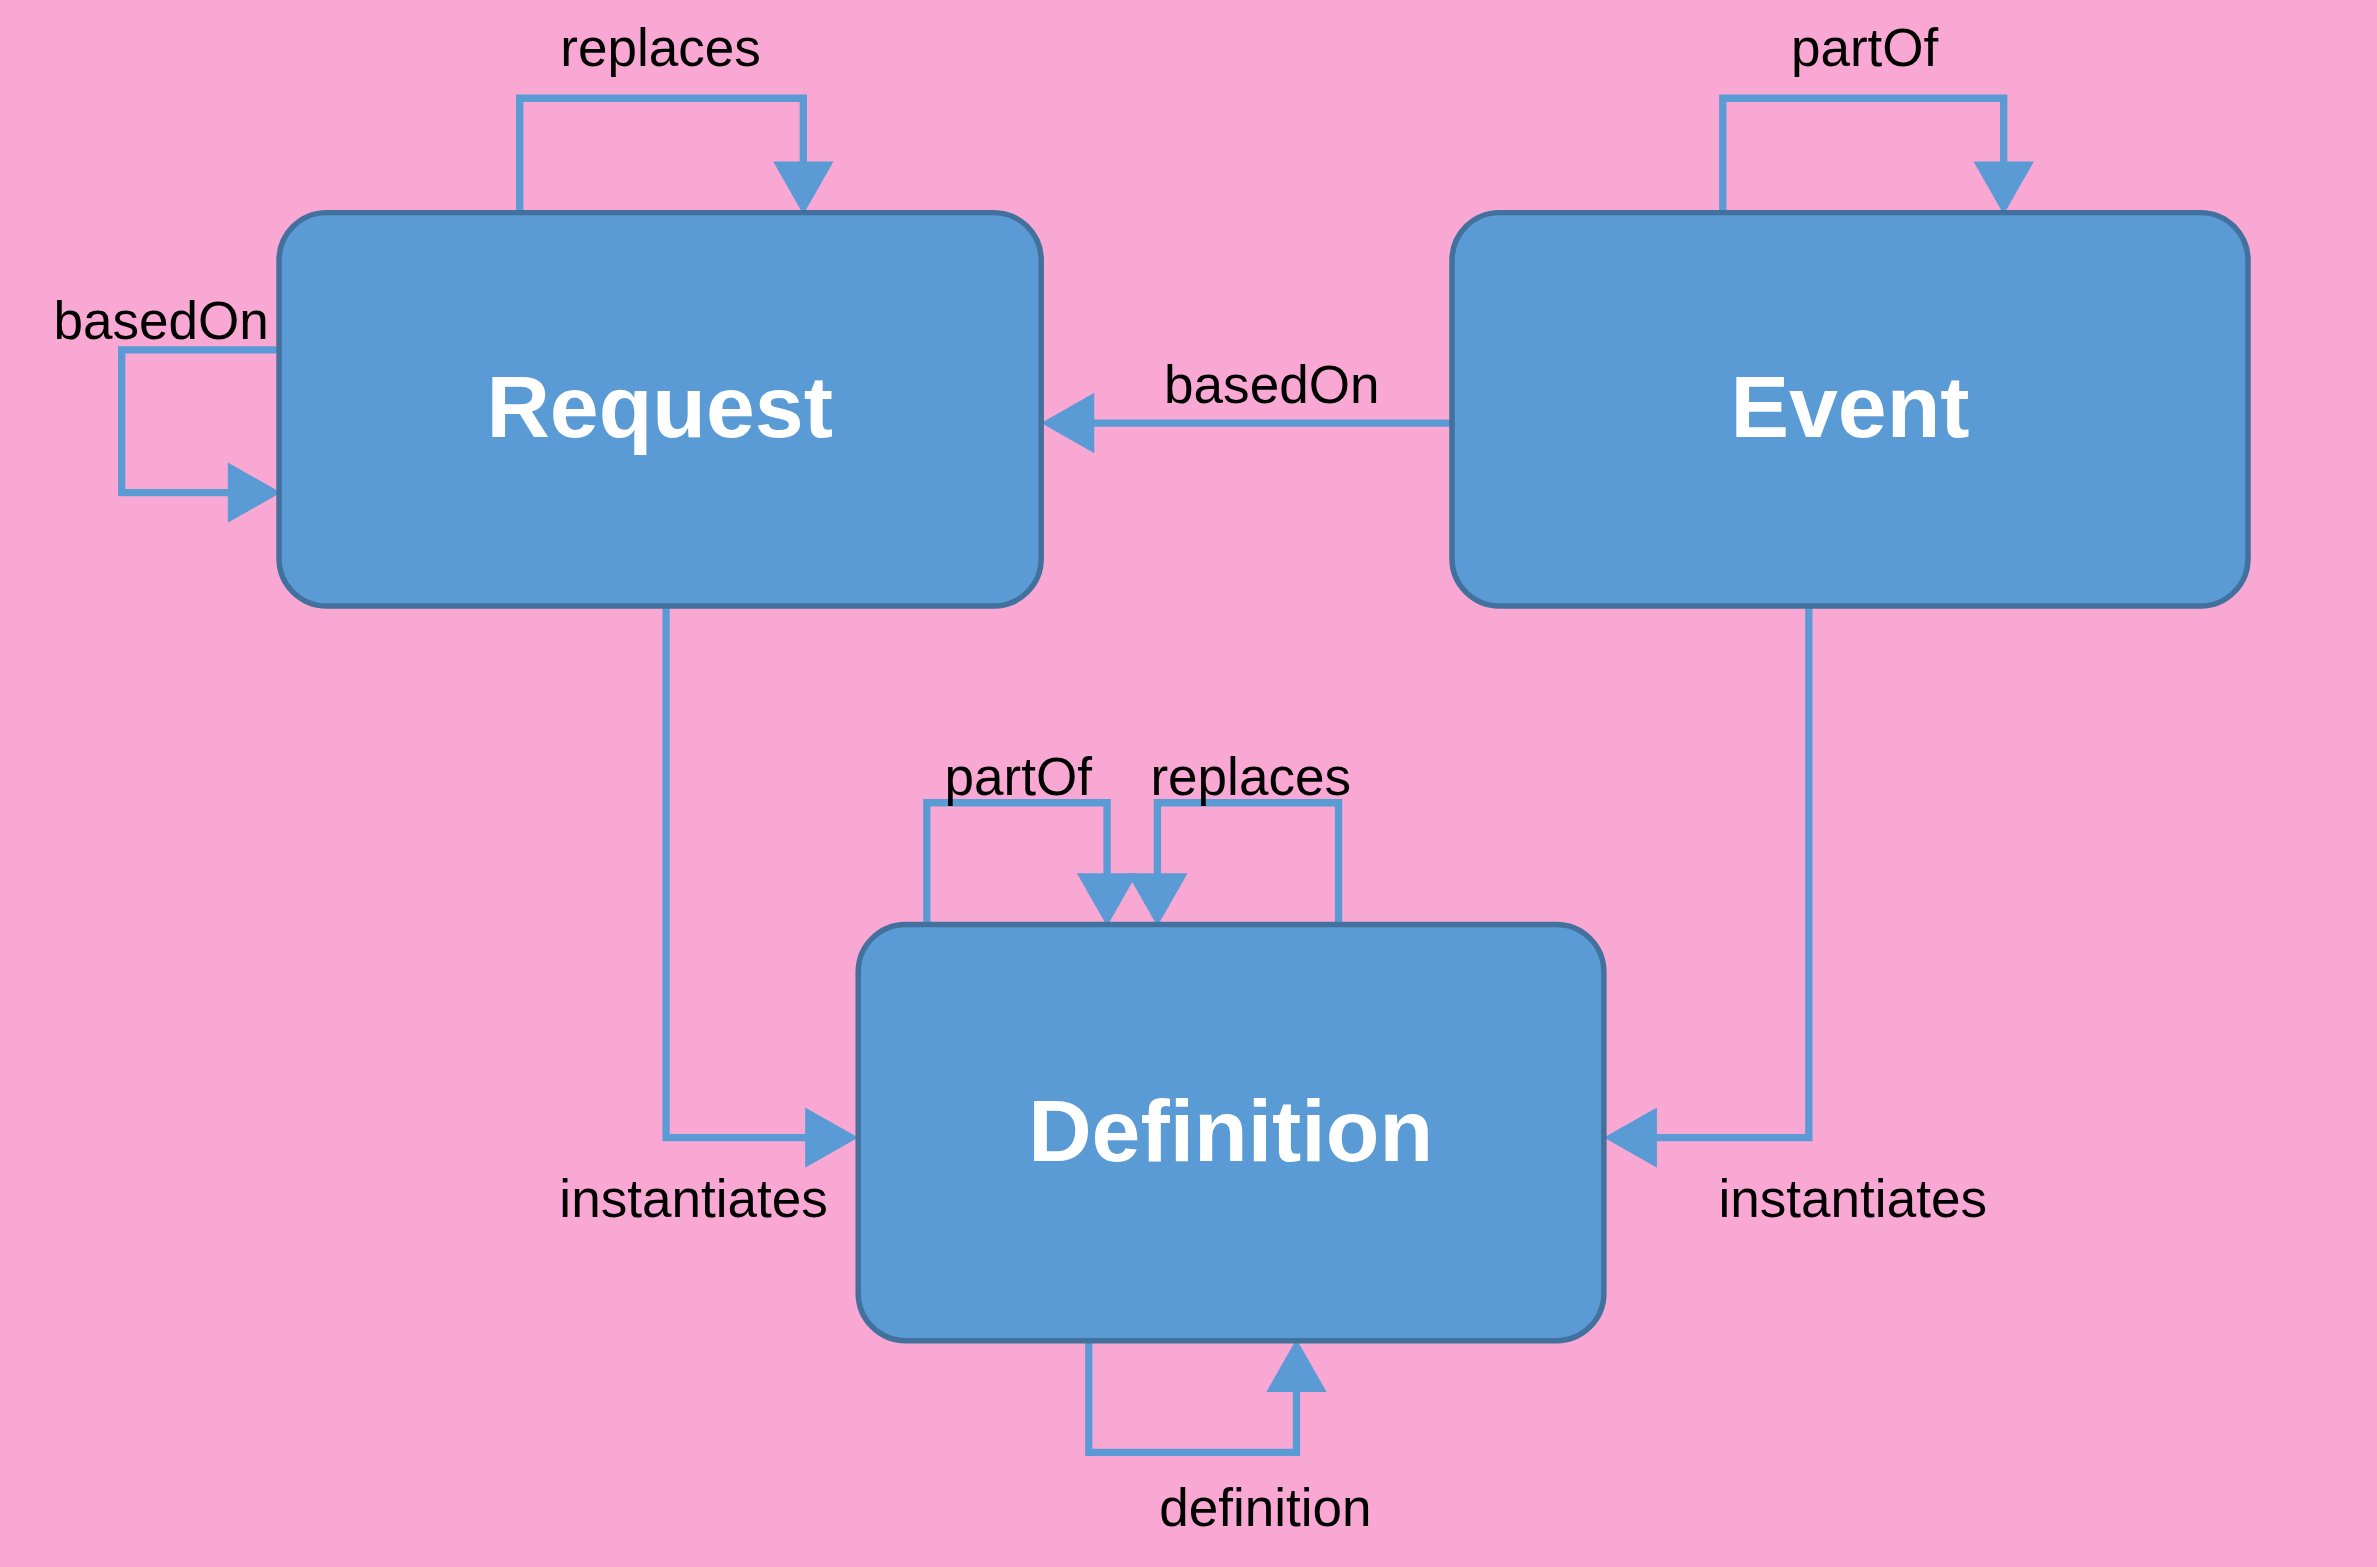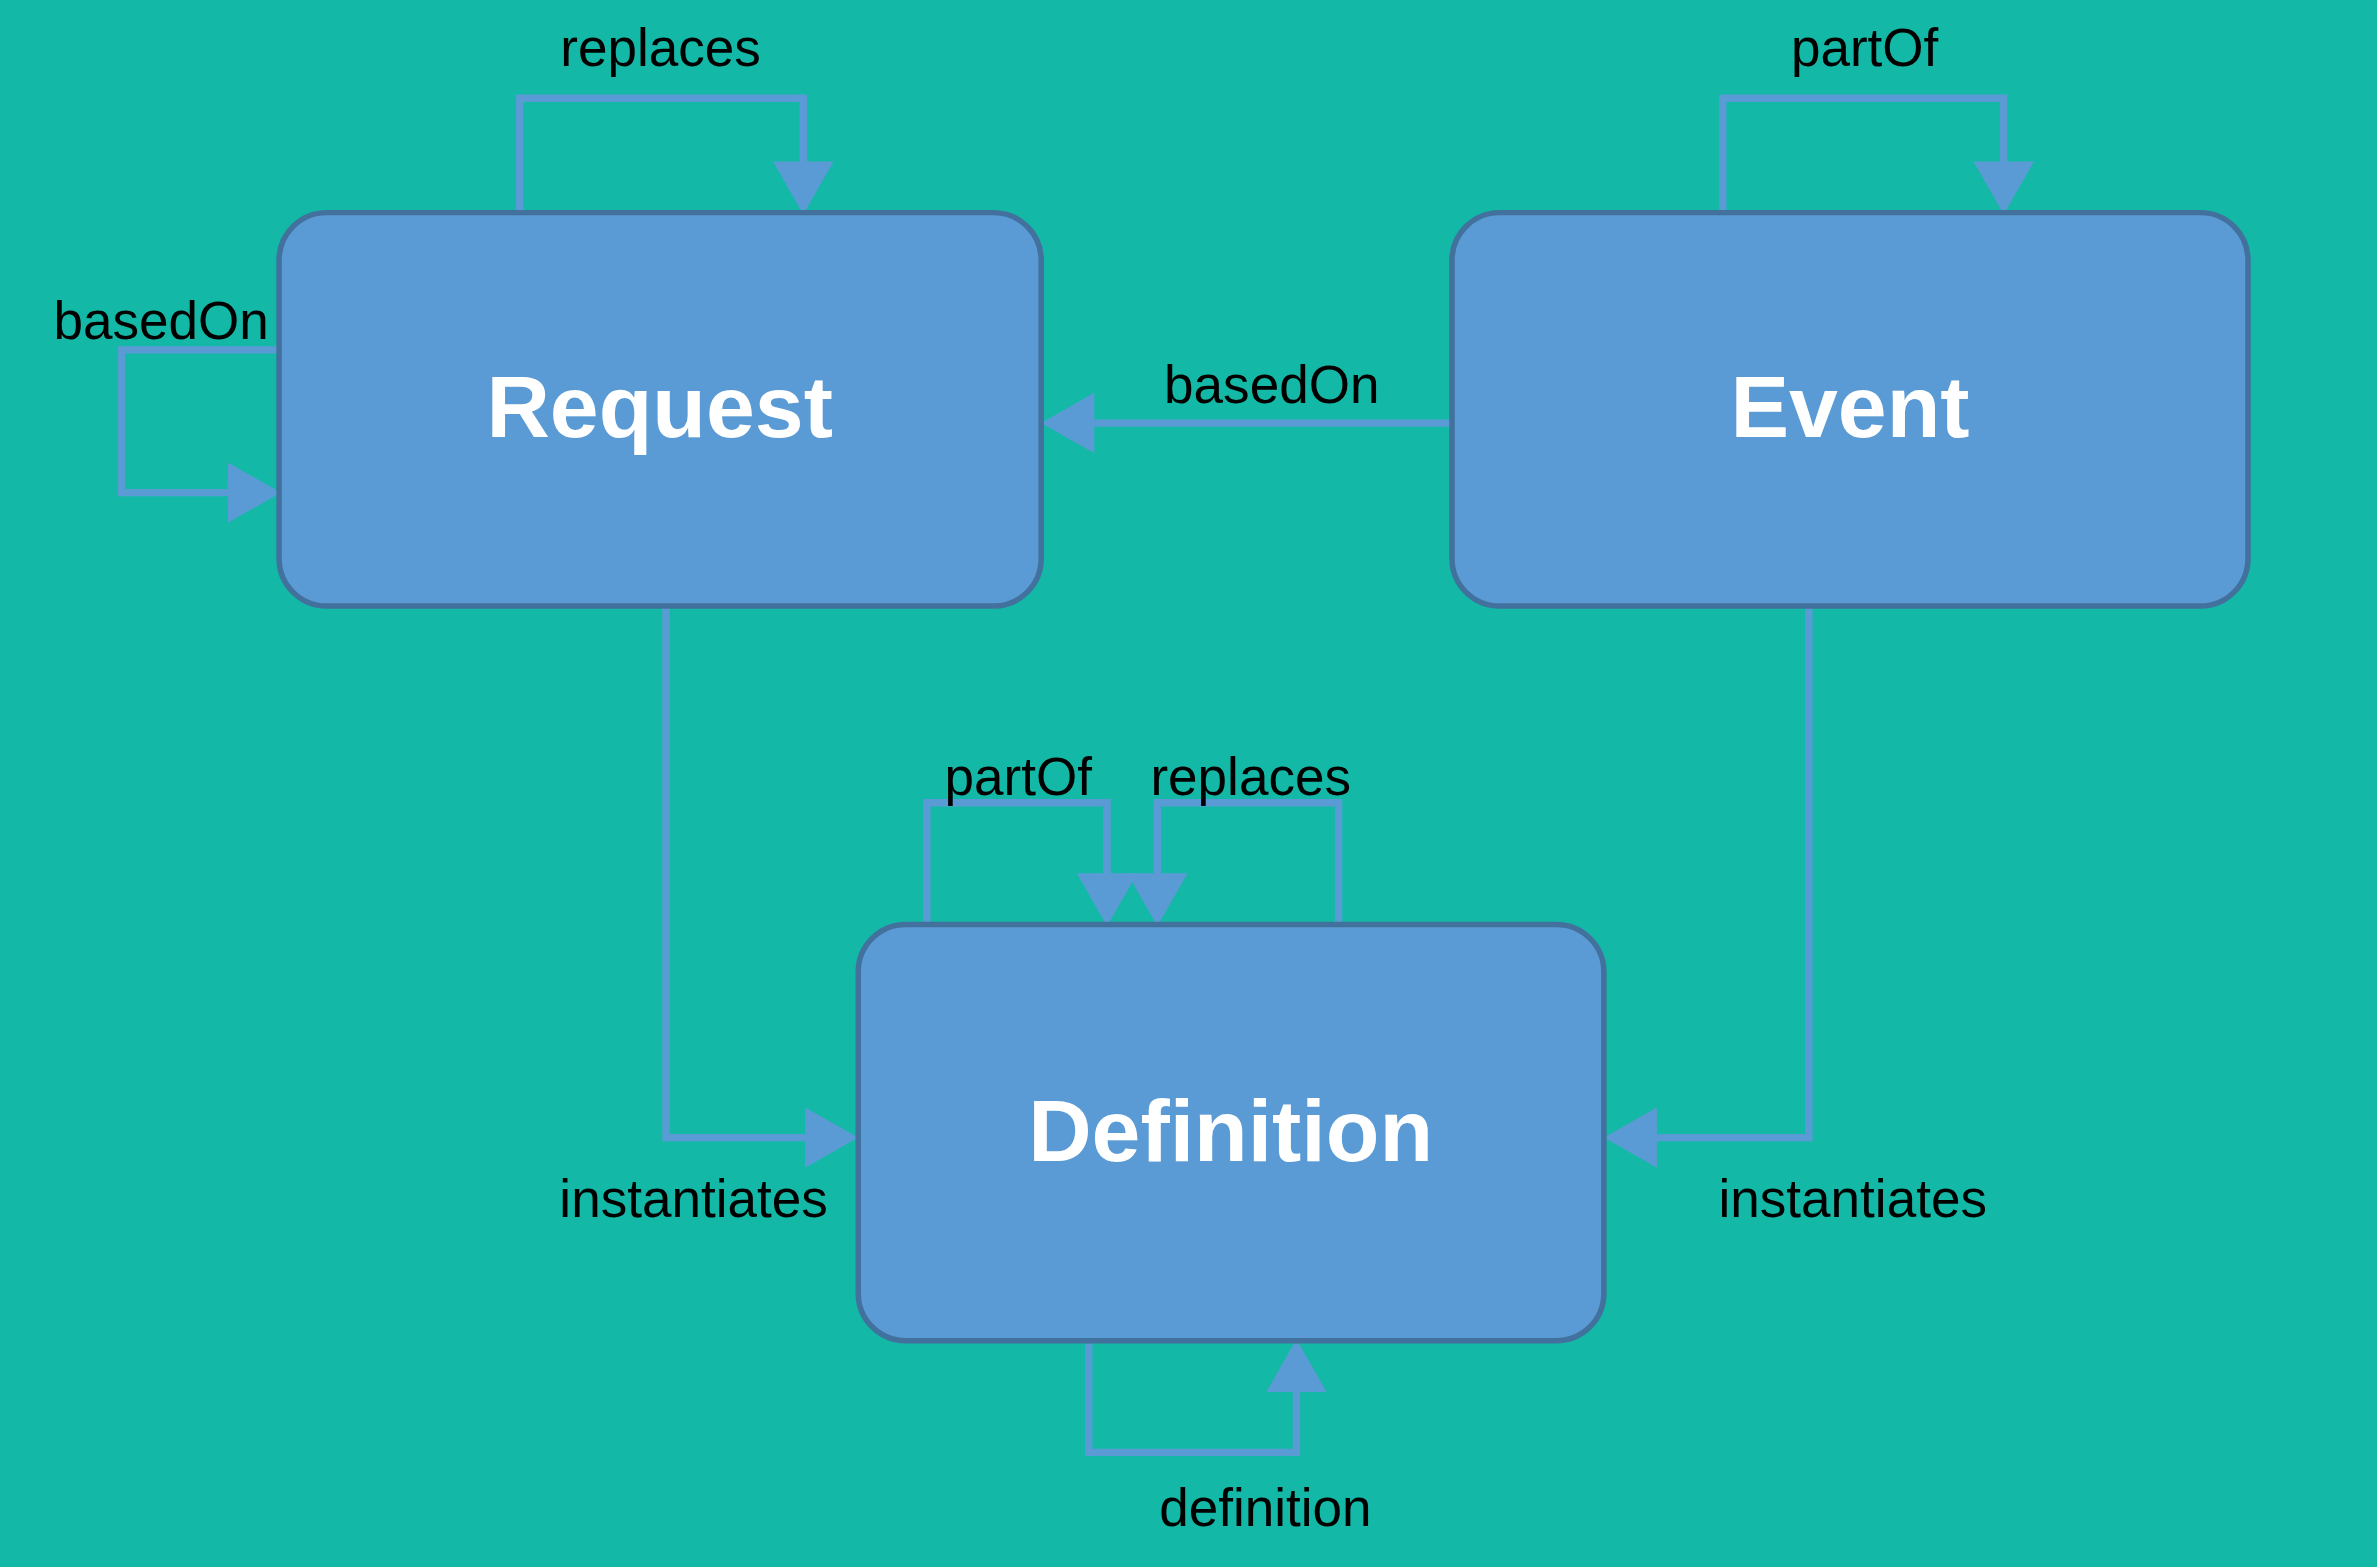--- a/index.html
+++ b/index.html
@@ -10,21 +10,21 @@
   body {
     width: 2377px;
     height: 1568px;
     overflow: hidden;
     font-family: "Liberation Sans", sans-serif;
   }
   #diagram-root {
     position: relative;
     width: 2377px;
     height: 1568px;
-    background: #14b8a6;
+    background: #f9a8d4;
   }
   svg#diagram-svg {
     display: block;
     width: 2377px;
     height: 1568px;
   }
   .node-rect {
     fill: #5B9BD5;
     stroke: #41719C;
     stroke-width: 6;

